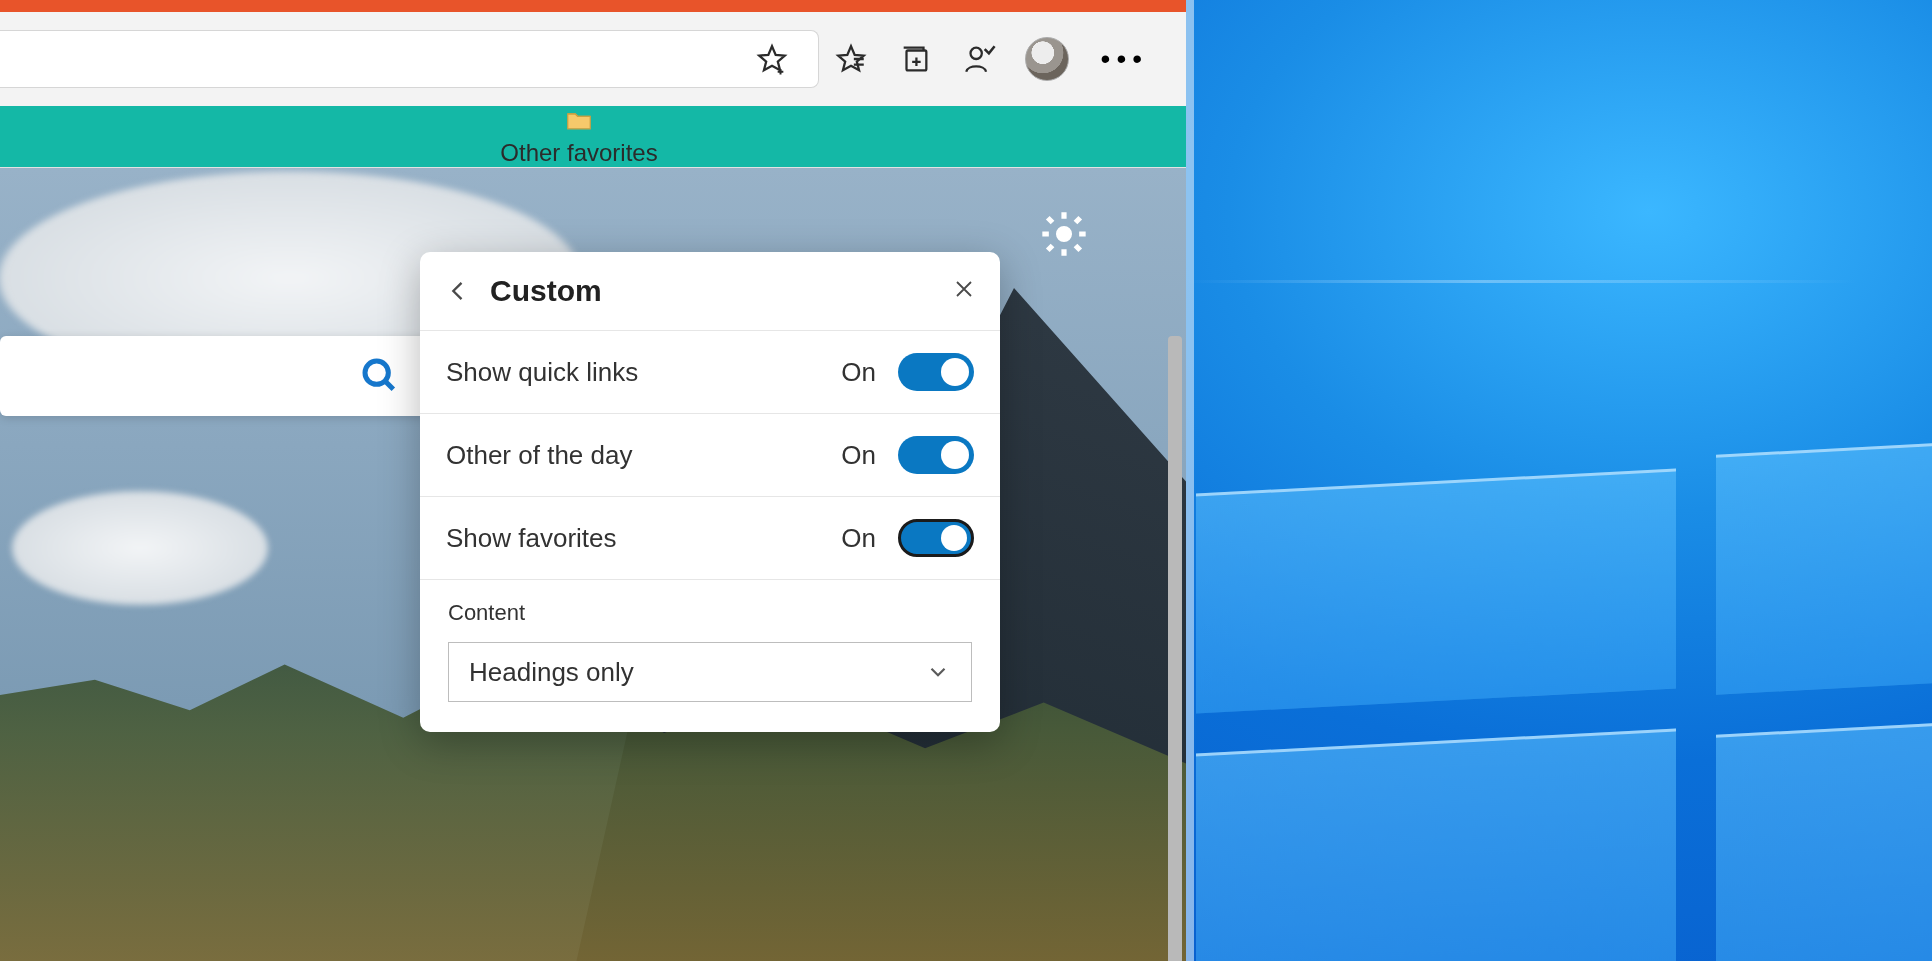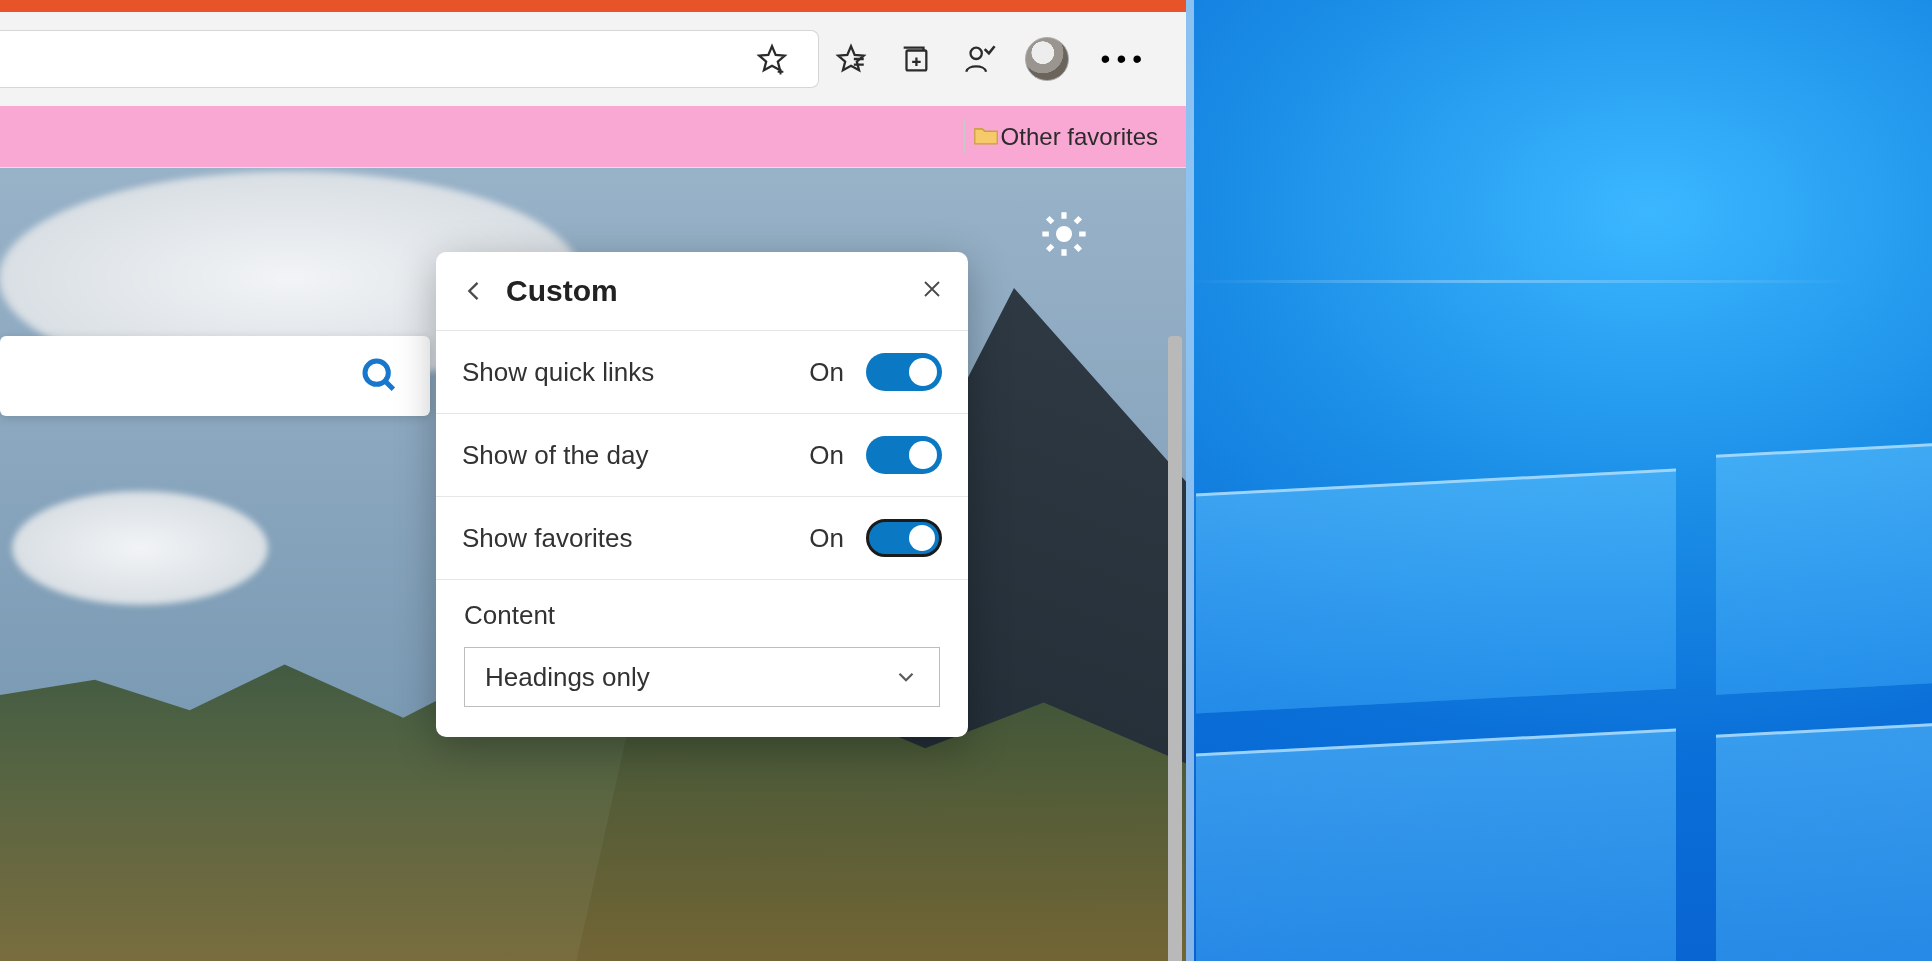--- a/index.html
+++ b/index.html
@@ -26,22 +26,22 @@
   }
   .icon-btn svg { width: 34px; height: 34px; stroke: currentColor; fill: none; stroke-width: 1.6; }
   .avatar {
     width: 44px; height: 44px; border-radius: 50%; overflow: hidden; margin: 0 14px; cursor: pointer;
     background: radial-gradient(circle at 40% 35%, #ededed 0 30%, #9a958f 31% 55%, #6b645c 56% 100%);
     border: 1px solid #aaa;
   }
   .dots { font-size: 28px; letter-spacing: 6px; padding: 0 18px; cursor: pointer; }
 
   .favbar {
-    height: 62px; background: #f9a8d4; display: flex; justify-content: flex-end; align-items: center;
-    padding-right: 28px; gap: 0; border-bottom: 1px solid #e3e3e3;
+    height: 62px; background: #14b8a6; display: flex; justify-content: flex-end; align-items: center;
+    padding-right: 28px; gap: 0; border-bottom: 1px solid #e3e3e3; flex-direction: column;
   }
   .divider { width: 1px; height: 34px; background: #c9c9c9; margin-right: 6px; }
   .folder-icon svg { width: 30px; height: 30px; }
   .favlabel { font-size: 24px; color: #2b2b2b; cursor: pointer; }
 
   .content {
     flex: 1; position: relative; overflow: hidden;
   }
   
   .sky {
@@ -72,21 +72,21 @@
 
   .searchbar {
     position: absolute; left: 0; top: 168px; width: 430px; height: 80px; background: #fff;
     border-radius: 6px; display: flex; align-items: center; justify-content: flex-end; padding-right: 30px;
     box-shadow: 0 2px 10px rgba(0,0,0,.15);
   }
   .searchbar svg { width: 40px; height: 40px; stroke: #1677cc; stroke-width: 3; fill: none; }
 
   
   .panel {
-    position: absolute; left: 436px; top: 84px; width: 532px; background: #fff;
+    position: absolute; left: 420px; top: 84px; width: 580px; background: #fff;
     border-radius: 10px; box-shadow: 0 10px 40px rgba(0,0,0,.28);
   }
   .panel-head {
     display: flex; align-items: center; padding: 22px 24px;
   }
   .panel-head .back { width: 28px; height: 28px; cursor: pointer; color: #4a4a4a; }
   .panel-head .back svg { width: 28px; height: 28px; stroke: currentColor; stroke-width: 2; fill: none; }
   .panel-title { font-size: 30px; font-weight: 600; margin-left: 18px; color: #222; }
   .panel-head .close { margin-left: auto; cursor: pointer; color: #4a4a4a; }
   .panel-head .close svg { width: 24px; height: 24px; stroke: currentColor; stroke-width: 1.8; fill: none; }
@@ -99,21 +99,21 @@
   .toggle {
     width: 76px; height: 38px; border-radius: 20px; background: #0a78c2; position: relative; cursor: pointer;
   }
   .toggle .knob {
     position: absolute; right: 5px; top: 5px; width: 28px; height: 28px; border-radius: 50%; background: #fff;
   }
   .toggle.outlined { border: 3px solid #1b1b1b; }
   .toggle.outlined .knob { right: 4px; top: 3px; width: 26px; height: 26px; }
 
   .content-row { flex-direction: column; align-items: stretch; gap: 16px; padding: 20px 28px 30px; }
-  .content-row .label { font-size: 26px; color: #323232; }
+  .content-row .label { font-size: 22px; color: #323232; }
   .select {
     border: 1px solid #bdbdbd; border-radius: 0; height: 60px; display: flex; align-items: center;
     padding: 0 20px; font-size: 26px; color: #323232; cursor: pointer;
   }
   .select svg { margin-left: auto; width: 26px; height: 26px; stroke: #5a5a5a; stroke-width: 2; fill: none; }
 
   
   .vscroll {
     position: absolute; right: 4px; top: 168px; width: 14px; bottom: 10px; background: transparent;
   }
@@ -235,21 +235,21 @@
 
       <div class="prow">
         <span class="label">Show quick links</span>
         <span class="state">On</span>
         <span class="toggle">
             <span class="knob"></span>
           </span>
       </div>
 
       <div class="prow">
-        <span class="label">Show of the day</span>
+        <span class="label">Other of the day</span>
         <span class="state">On</span>
         <span class="toggle">
             <span class="knob"></span>
           </span>
       </div>
 
       <div class="prow">
         <span class="label">Show favorites</span>
         <span class="state">On</span>
         <span class="toggle outlined">

